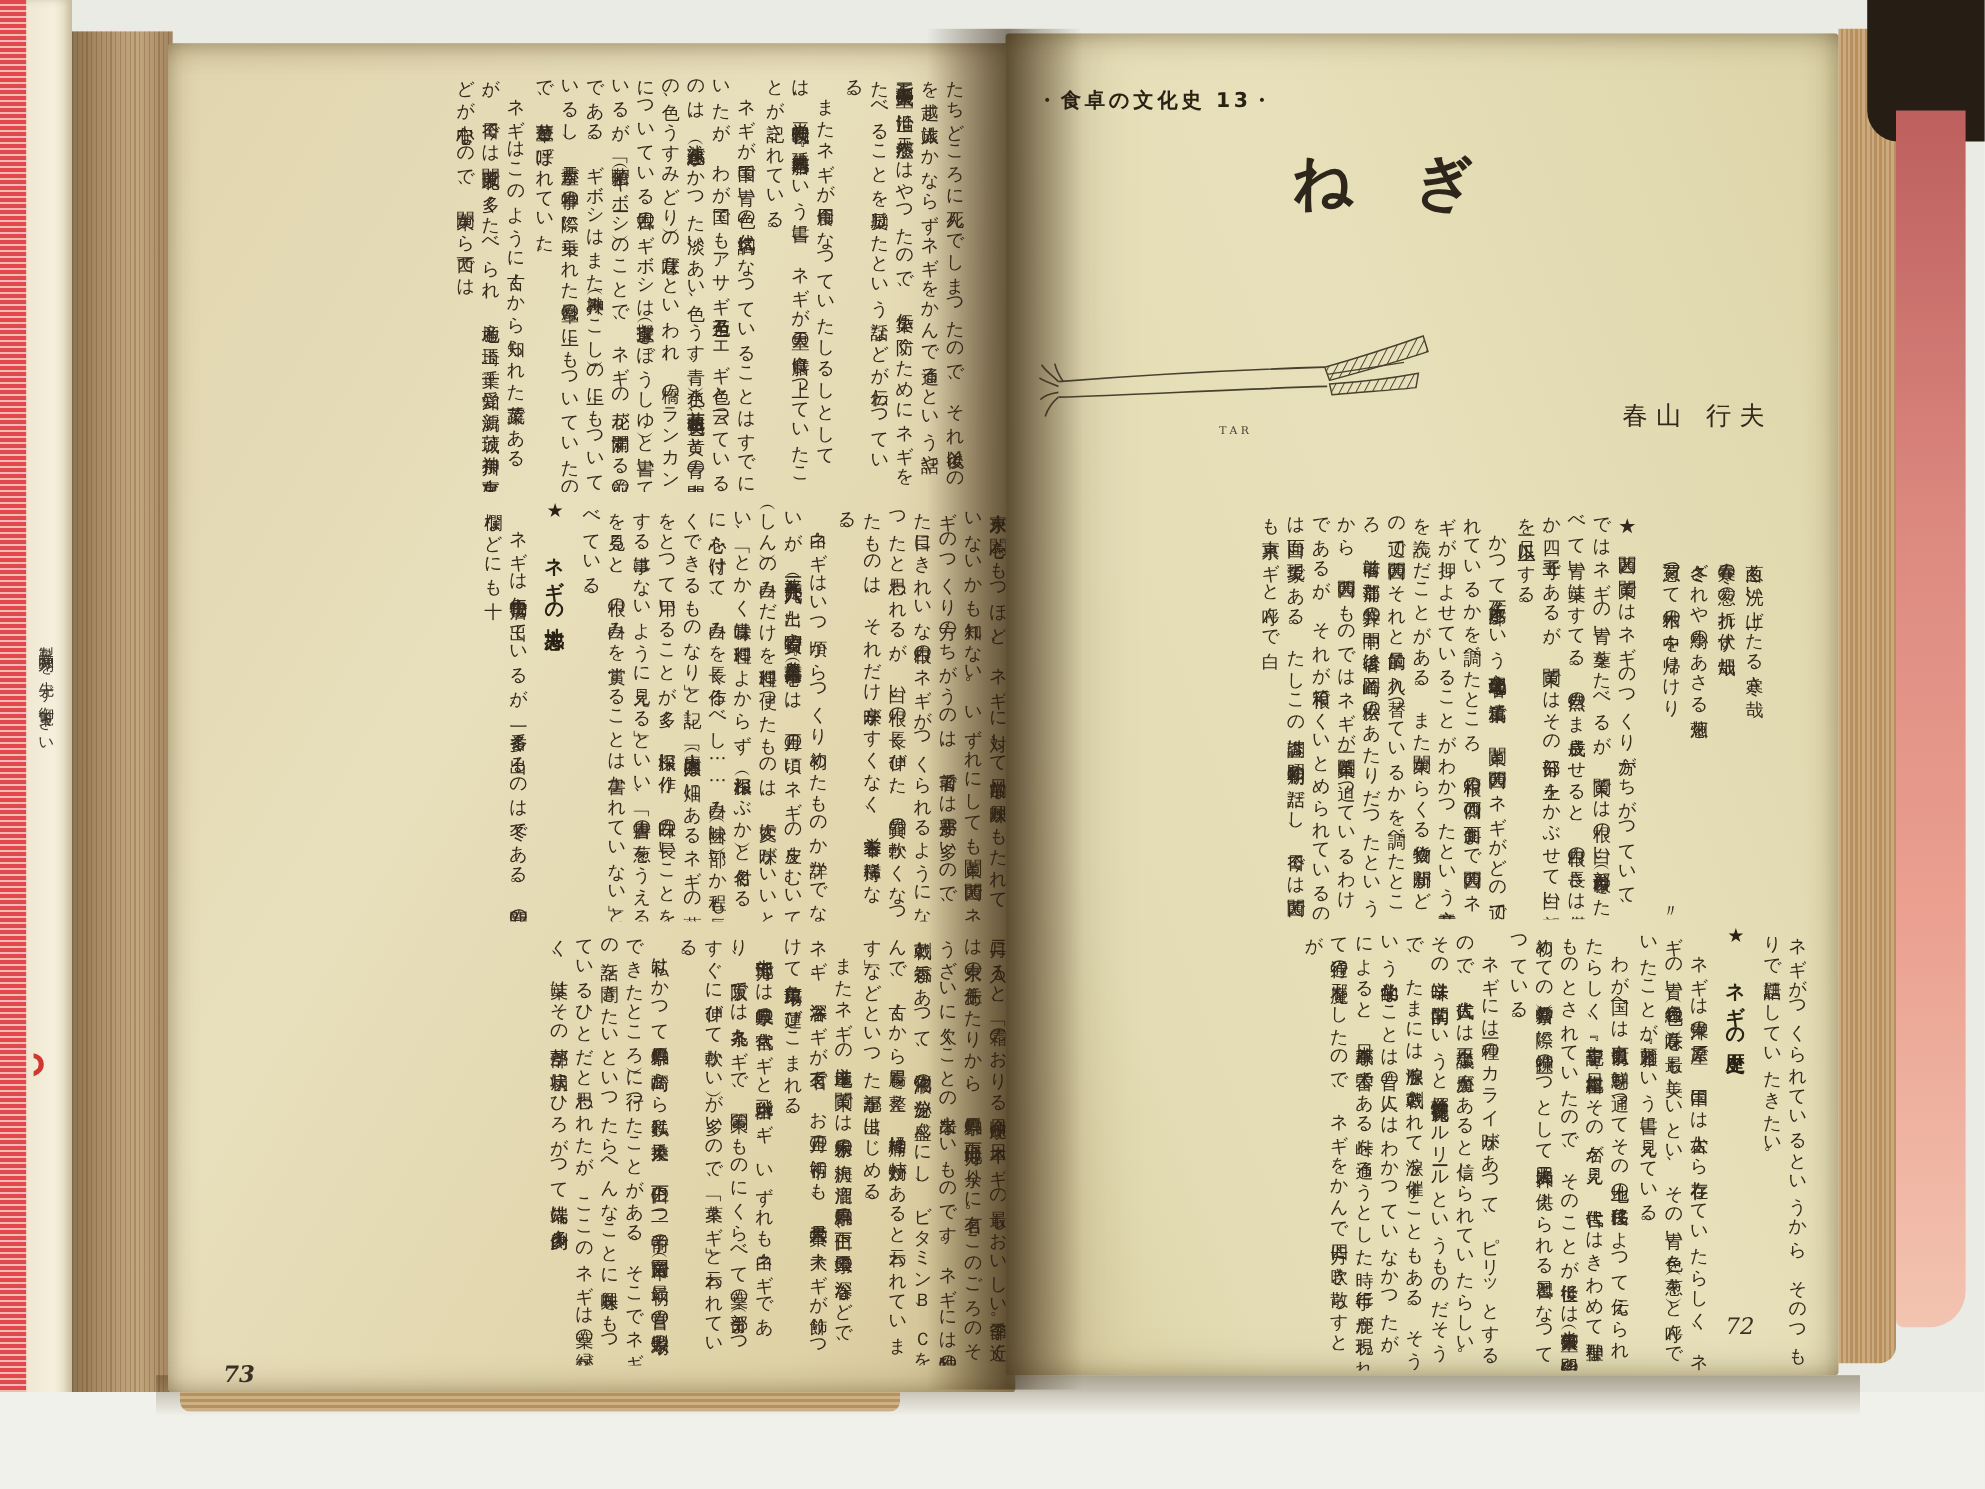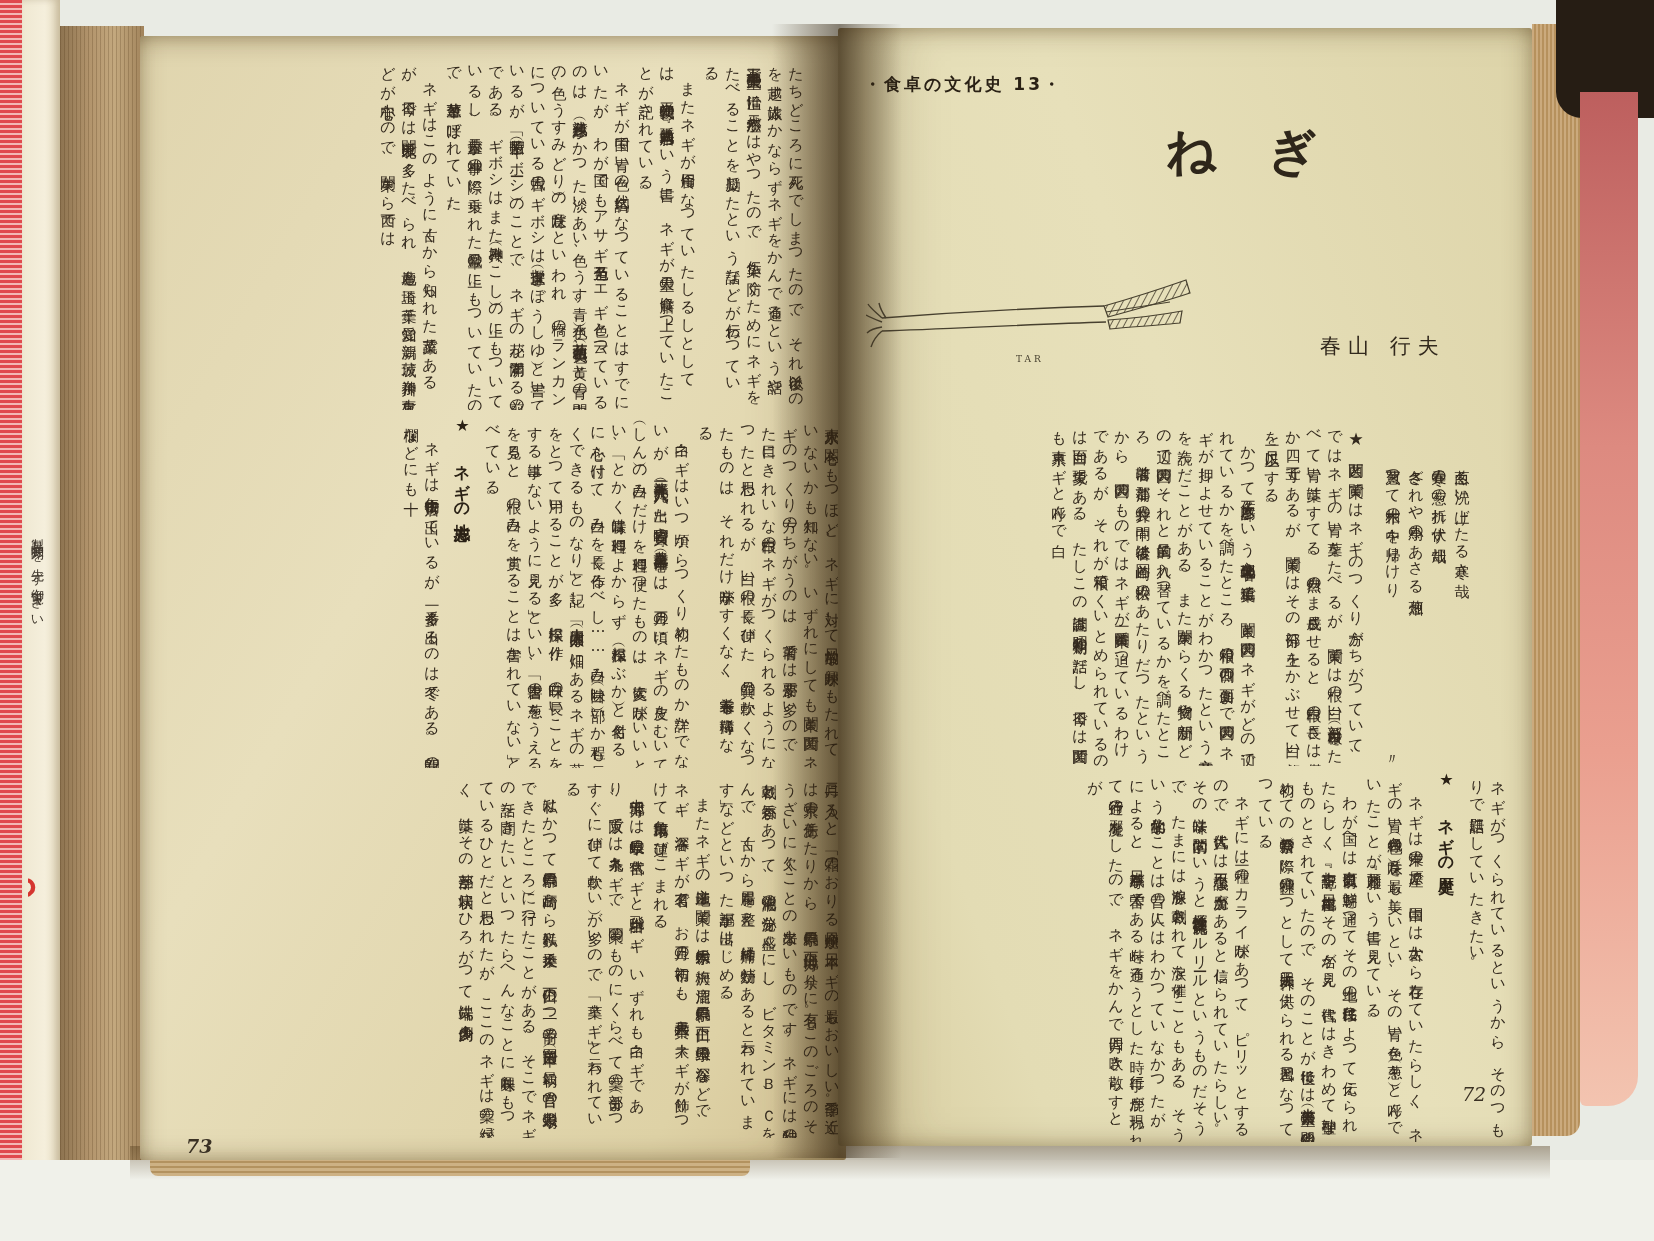--- a/index.html
+++ b/index.html
@@ -54,27 +54,27 @@
       font:15px/21px "DejaVu Serif",serif;color:#342a1e;letter-spacing:1px;}
   .vband p{margin:0 2px 0 3px;text-indent:1em;}
   .vband p.cont{text-indent:0;}
   .sec-heading{writing-mode:vertical-rl;text-orientation:upright;
       font:bold 16px/22px "DejaVu Sans",sans-serif;color:#2a2115;margin:0 9px;}
   .haiku-block{margin-left:16px;}
   .haiku-col{position:relative;height:100%;box-sizing:border-box;padding-top:38px;margin-left:2px;}
   .haiku-poet{position:absolute;bottom:4px;right:1px;}
   .series-header{position:absolute;top:46px;left:26px;font:bold 17px/20px "DejaVu Sans",sans-serif;
       letter-spacing:3px;color:#2a2115;}
-  .main-title{position:absolute;top:96px;left:150px;width:330px;text-align:right;
+  .main-title{position:absolute;top:96px;left:150px;width:330px;text-align:center;
       font:bold 50px/54px "DejaVu Serif",serif;color:#2e261a;}
-  .author{position:absolute;top:306px;left:482px;font:21px/24px "DejaVu Serif",serif;
+  .author{position:absolute;top:306px;left:514px;font:21px/24px "DejaVu Serif",serif;
       letter-spacing:7px;color:#32291d;}
   .page-number{position:absolute;font:italic 19px/20px "DejaVu Serif",serif;color:#3a3124;}
   .pn-left{left:46px;bottom:4px;font-weight:bold;}
-  .pn-right{left:600px;bottom:42px;margin-left:24px;}
+  .pn-right{left:600px;bottom:30px;}
   .negi-illustration{position:absolute;top:232px;left:28px;}
 </style>
 </head>
 <body>
 
 <div class="photo">
 
   <div class="red-stripe-cover"></div>
   <div class="white-cover-strip"></div>
   <div class="spine-text">製品陳列を先ず御覧下さい</div>

